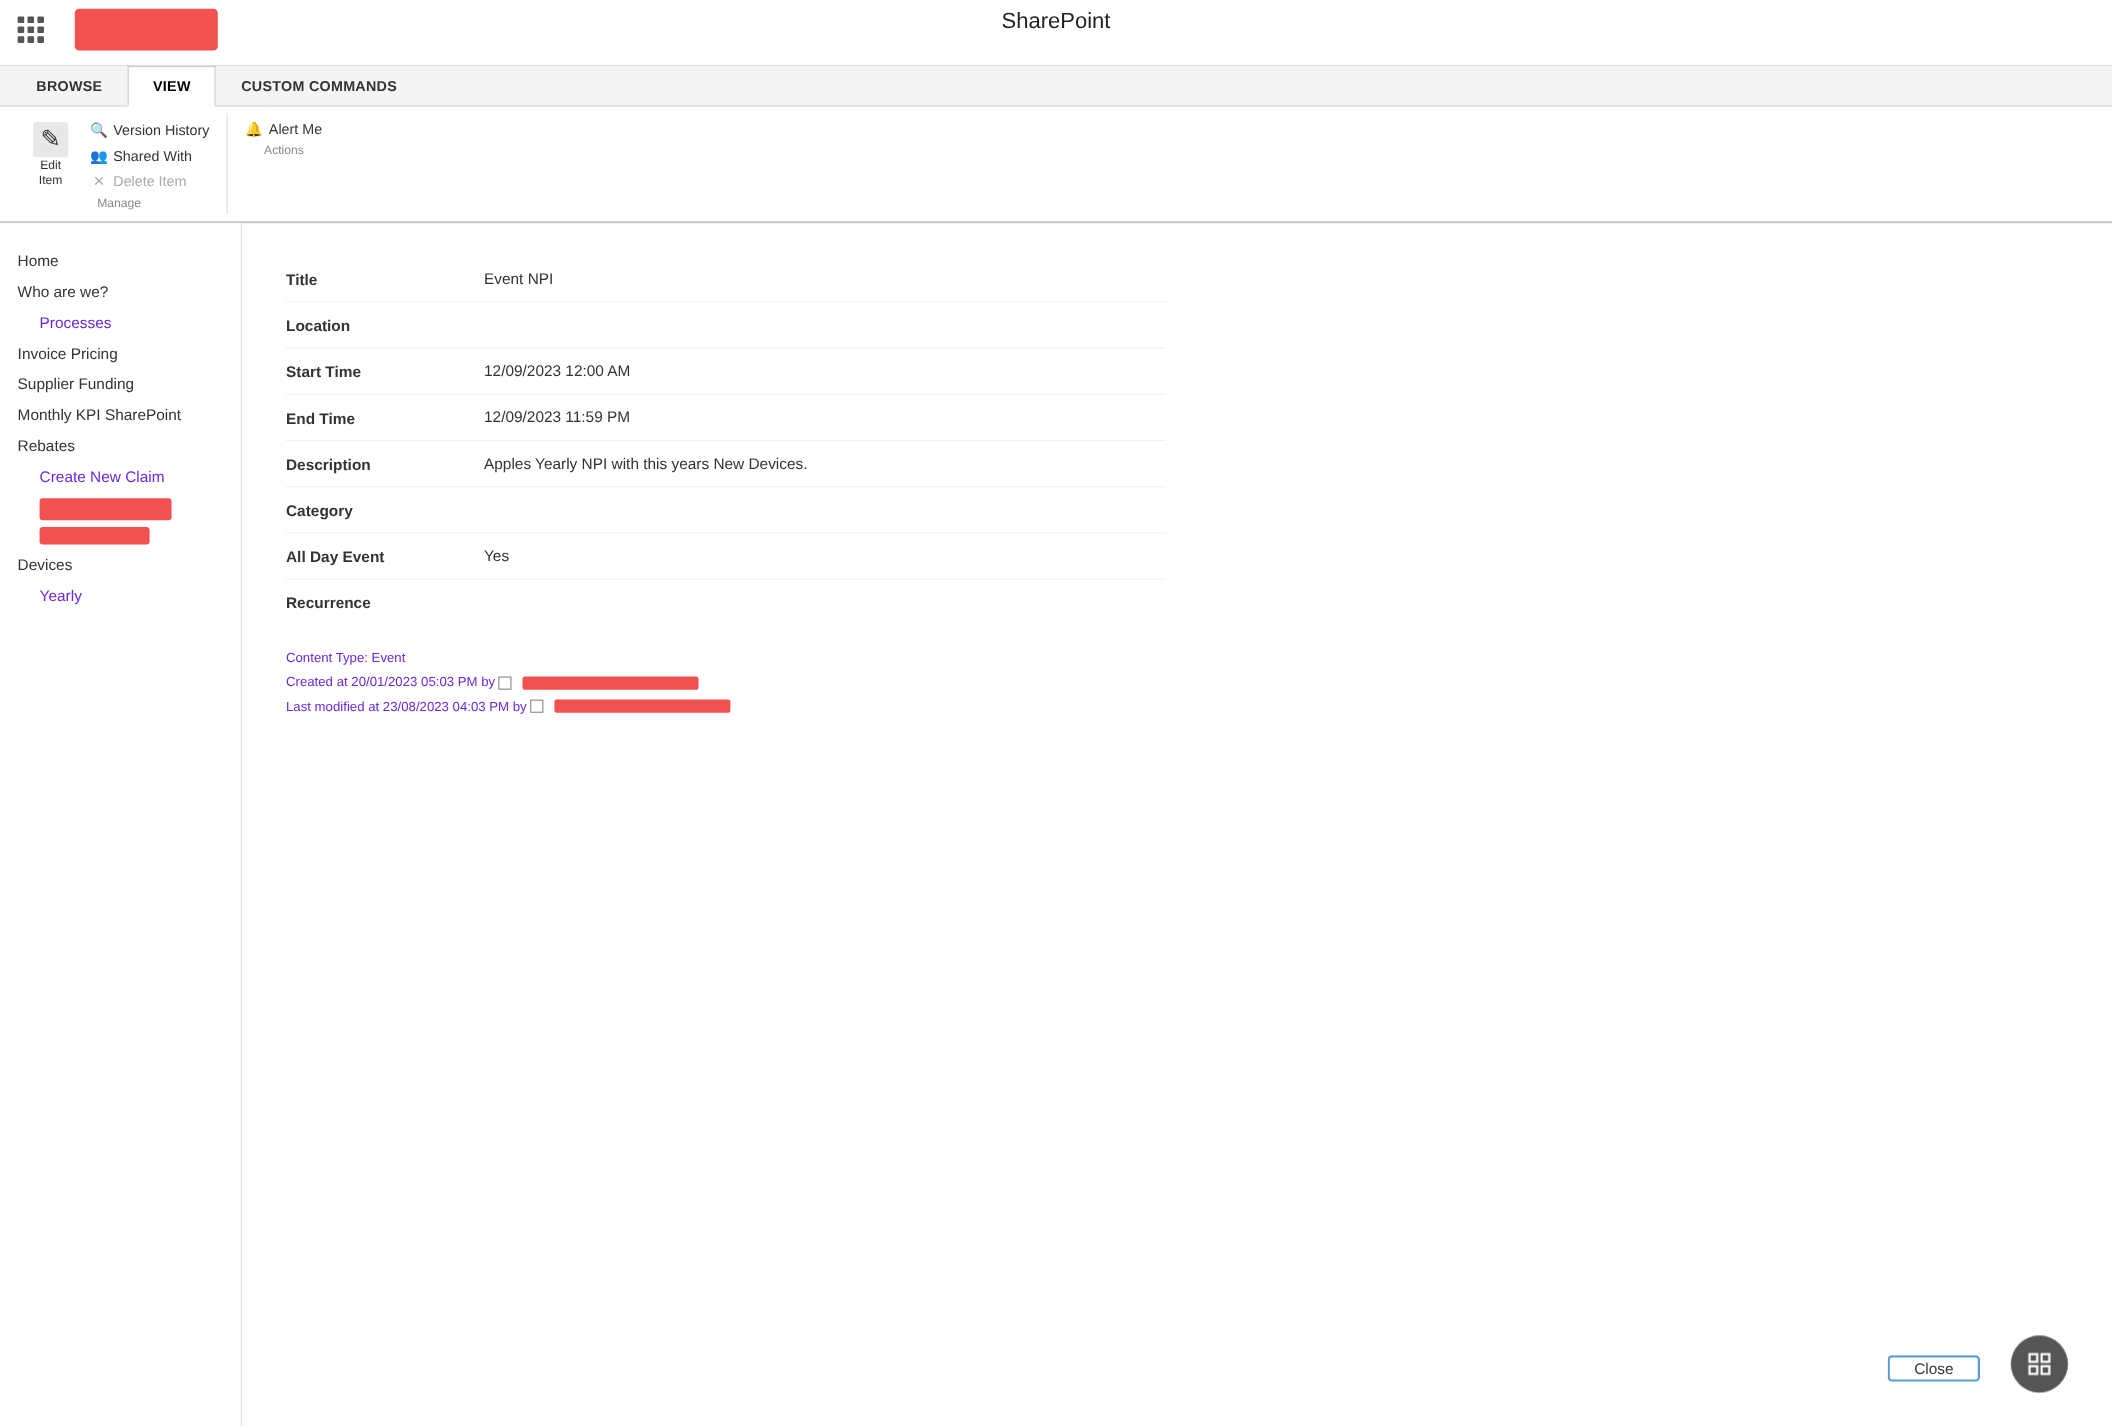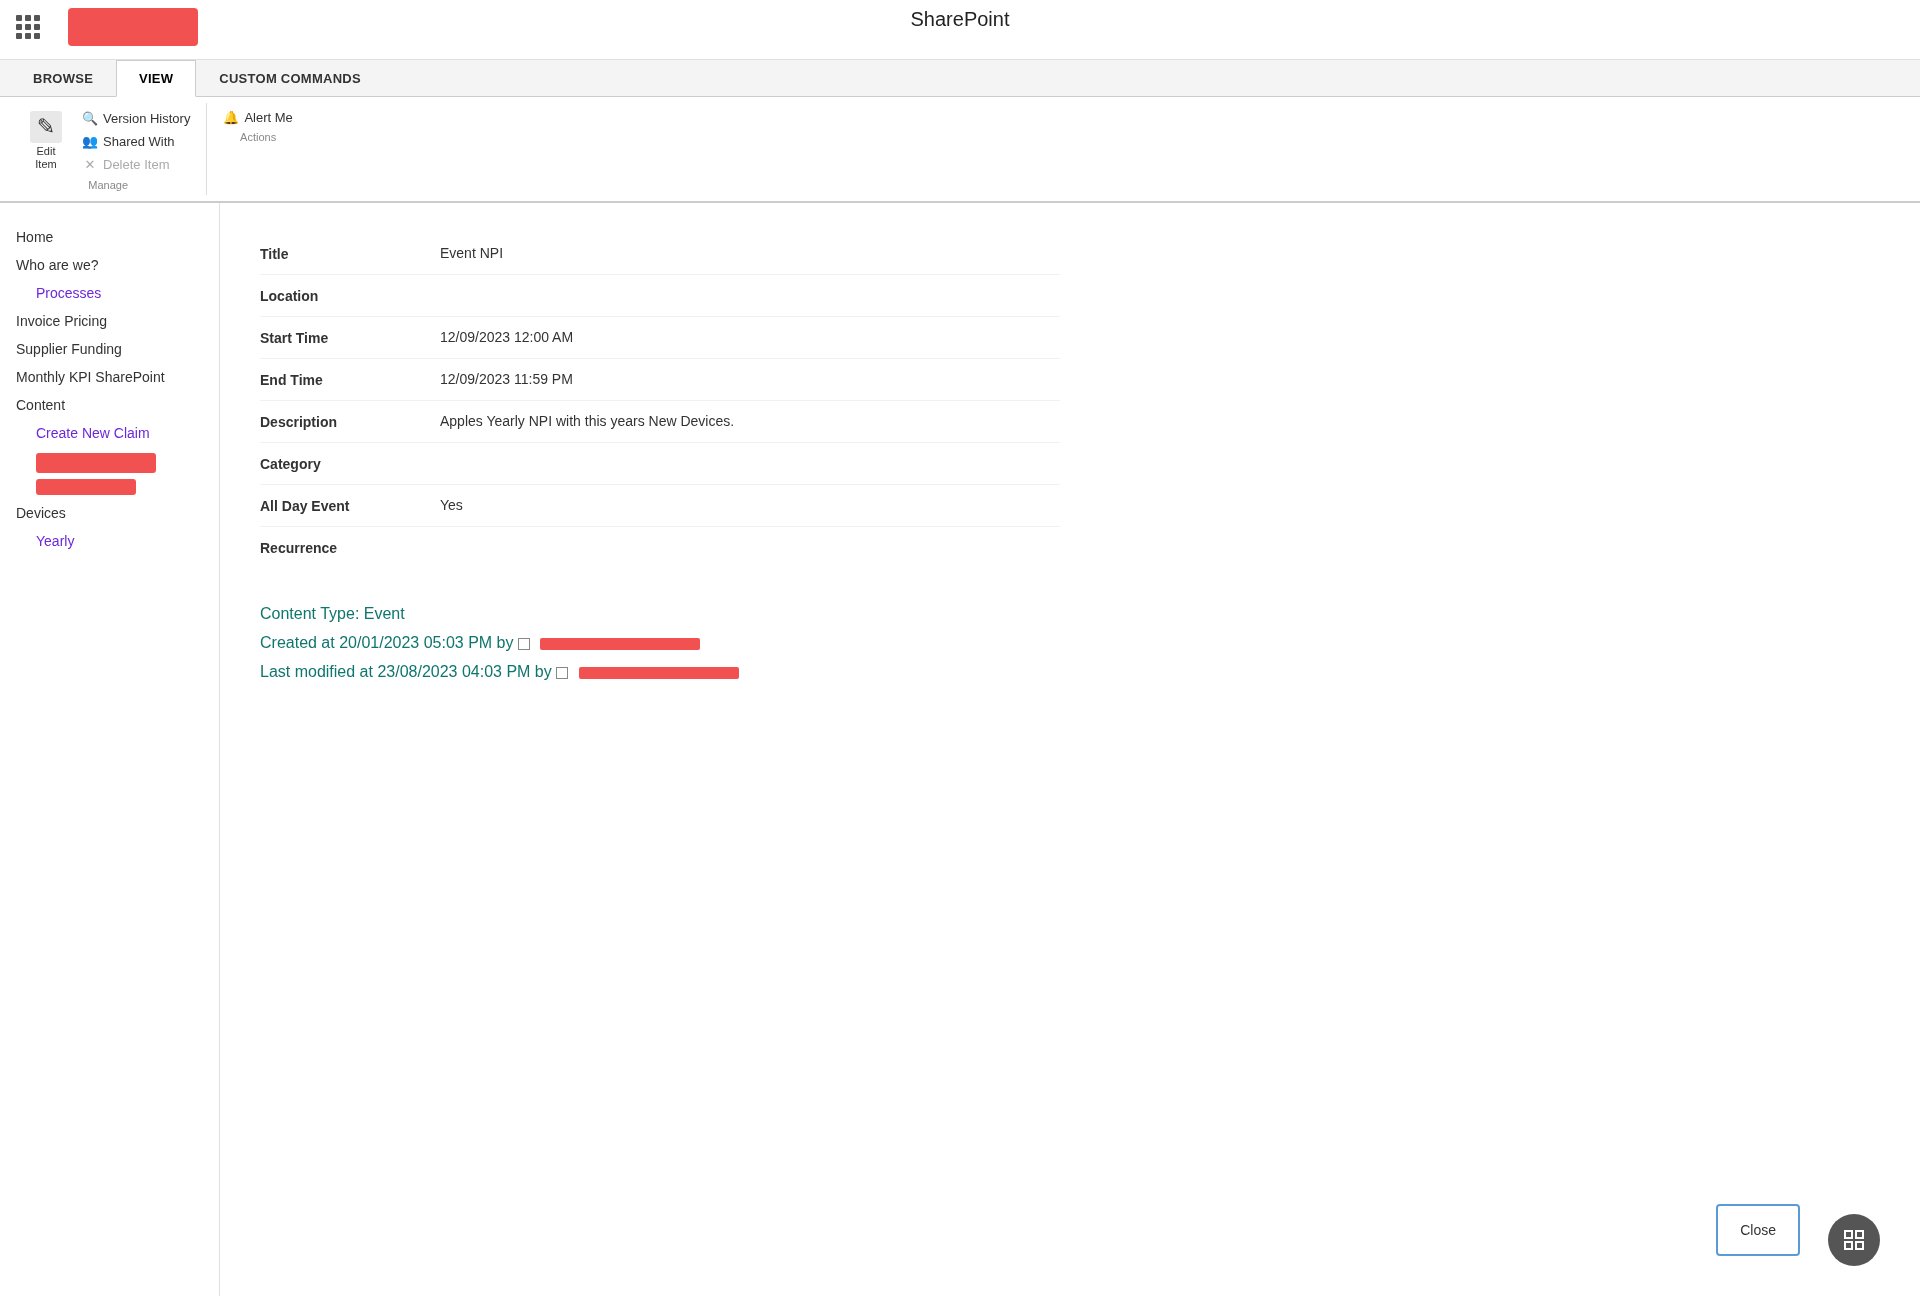--- a/index.html
+++ b/index.html
@@ -210,23 +210,23 @@
       padding-top: 1px;
     }
     .detail-value {
       font-size: 14px;
       color: #333;
       flex: 1;
     }
 
     
     .footer-meta {
-      margin-top: 32px;
-      font-size: 16px;
-      color: #0f766e;
+      margin-top: 20px;
+      font-size: 12px;
+      color: #6d28d9;
       line-height: 1.8;
     }
     .footer-meta .redacted-inline {
       display: inline-block;
       width: 160px;
       height: 12px;
       background: #e33;
       border-radius: 2px;
       vertical-align: middle;
       margin-left: 4px;
@@ -244,21 +244,21 @@
     
     .close-btn-area {
       position: fixed;
       bottom: 40px;
       right: 120px;
     }
     .close-btn {
       background: #fff;
       border: 2px solid #5b9bd5;
       border-radius: 4px;
-      padding: 16px 22px;
+      padding: 2px 22px;
       font-size: 14px;
       color: #333;
       cursor: pointer;
       font-family: inherit;
     }
 
     
     .float-btn {
       position: fixed;
       bottom: 30px;
@@ -348,21 +348,21 @@
 
 <div class="main-layout">
 
   <div class="sidebar">
     <div class="sidebar-item top-level">Home</div>
     <div class="sidebar-item top-level">Who are we?</div>
     <div class="sidebar-item sub">Processes</div>
     <div class="sidebar-item top-level">Invoice Pricing</div>
     <div class="sidebar-item top-level">Supplier Funding</div>
     <div class="sidebar-item top-level">Monthly KPI SharePoint</div>
-    <div class="sidebar-item top-level">Content</div>
+    <div class="sidebar-item top-level">Rebates</div>
     <div class="sidebar-item sub">Create New Claim</div>
 
     <div class="sidebar-redacted"></div>
     <div class="sidebar-redacted2"></div>
     <div class="sidebar-item top-level">Devices</div>
     <div class="sidebar-item sub">Yearly</div>
   </div>
 
   <div class="content-area">
     <div class="detail-table">

